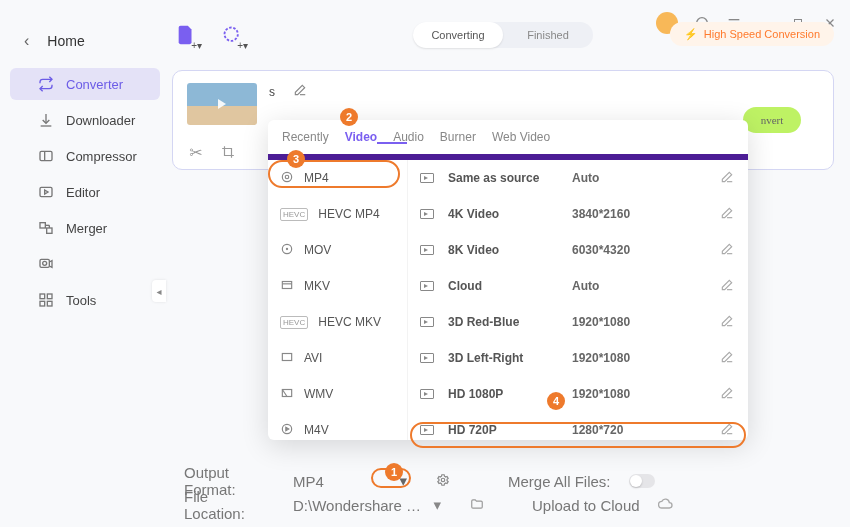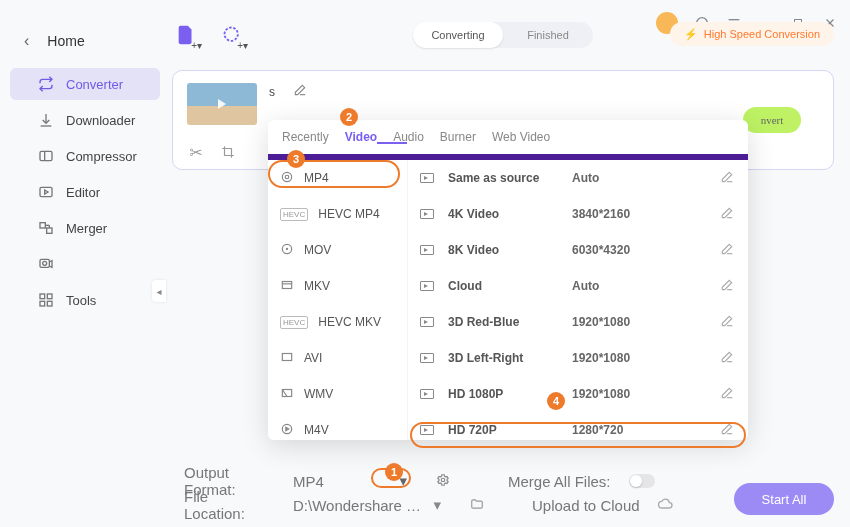--- a/index.html
+++ b/index.html
@@ -379,21 +379,20 @@
     </div>
     <span class="folder-ic"><svg viewBox="0 0 24 24" width="14" height="14" fill="none" stroke="currentColor" stroke-width="2">
           <path d="M3 7a2 2 0 0 1 2-2h4l2 2h8a2 2 0 0 1 2 2v8a2 2 0 0 1-2 2H5a2 2 0 0 1-2-2z"></path>
         </svg></span>
     <span style="width:12px"></span>
     <span>Upload to Cloud</span>
     <span class="cloud-ic"><svg viewBox="0 0 24 24" width="16" height="16" fill="none" stroke="currentColor" stroke-width="2">
           <path d="M17 18a4 4 0 0 0 0-8 6 6 0 0 0-11.3-2A5 5 0 0 0 6 18z"></path>
         </svg></span>
   </div>
-  <div class="start">Start All</div>
 </div>
 
 <div id="b1" class="num-badge">1</div>
 <div id="b2" class="num-badge">2</div>
 <div id="b3" class="num-badge">3</div>
 <div id="b4" class="num-badge">4</div>
 <div id="r-of" class="ring-highlight"></div>
 <div id="r-mp4" class="ring-highlight"></div>
 <div id="r-row" class="ring-highlight"></div>
 

